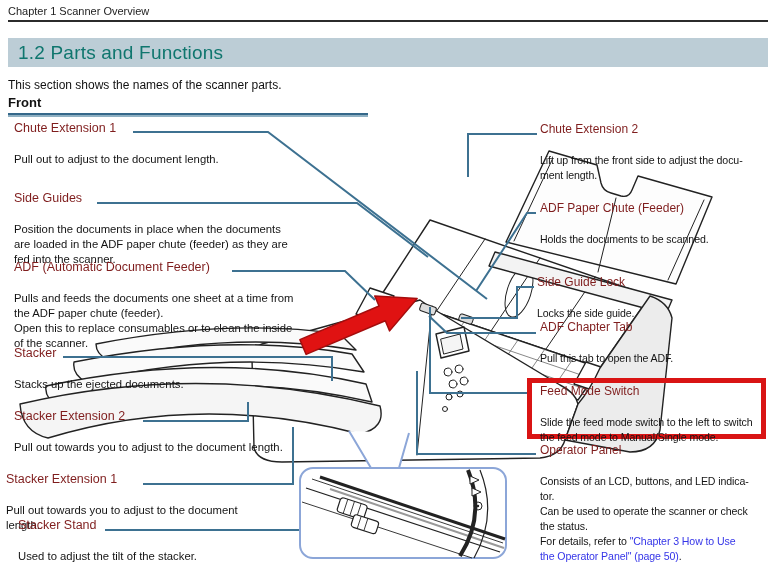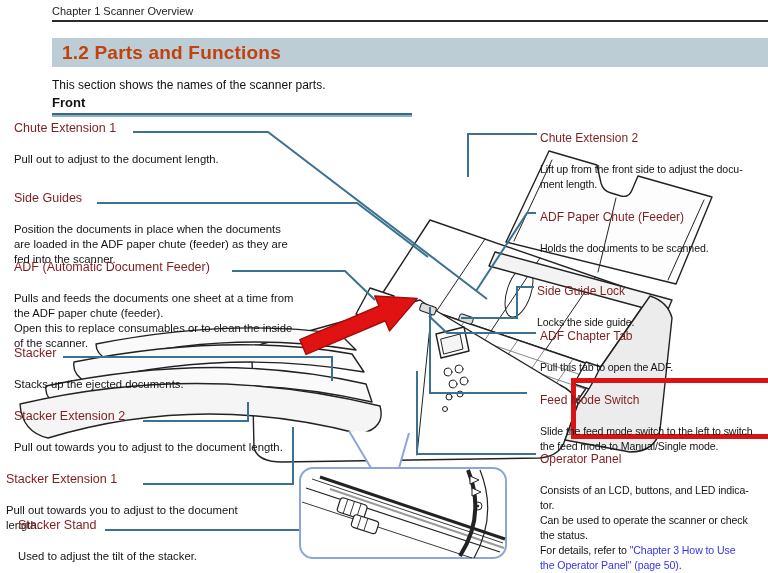--- a/index.html
+++ b/index.html
@@ -1,33 +1,33 @@
 <!DOCTYPE html>
 <html><head>
 <meta charset="utf-8">
 <style>
   html,body{margin:0;padding:0;background:#fff;}
   body{width:768px;height:573px;position:relative;overflow:hidden;
        font-family:"Liberation Sans","DejaVu Sans",sans-serif;color:#111;}
-  .abs{position:absolute;margin-left:44px;}
+  .abs{position:absolute;}
   
   .doc-header{left:8px;top:5px;font-size:11px;color:#222;}
   .header-rule{left:8px;right:0;top:20px;height:2px;background:#2b2b2b;}
   
   .section-bar{left:8px;right:0;top:38px;height:29px;background:#bccdd6;}
-  .section-title{left:18px;top:42px;font-size:19px;font-weight:bold;color:#c2410c;letter-spacing:.2px;}
+  .section-title{left:18px;top:42px;font-size:19px;font-weight:normal;color:#0f766e;letter-spacing:.2px;}
   .intro{left:8px;top:78px;font-size:12px;}
   .view-label{left:8px;top:95px;font-size:13px;font-weight:bold;text-align:center;}
   .view-rule{left:8px;top:113px;width:360px;height:4px;
              background:linear-gradient(#35688a 0 60%,#8fb0c2 60% 100%);}
   
   .co{position:absolute;z-index:3;}
   .co-label{font-size:12.5px;color:#7f1d1d;line-height:15px;}
   .co-desc{font-size:11.3px;color:#141414;line-height:15px;margin-top:16px;white-space:pre-line;}
-  .co.right .co-label{font-size:12px;margin-top:9px;}
+  .co.right .co-label{font-size:12px;}
   .co.right .co-desc{font-size:10.6px;letter-spacing:-.1px;}
   .link{color:#3535e8;}
   
   .highlight-box{left:527px;top:378px;width:239px;height:61px;border:5px solid #d91414;
                  box-sizing:border-box;z-index:2;}
   svg.diagram{position:absolute;left:0;top:0;z-index:1;}
 </style>
 </head>
 <body>
 

